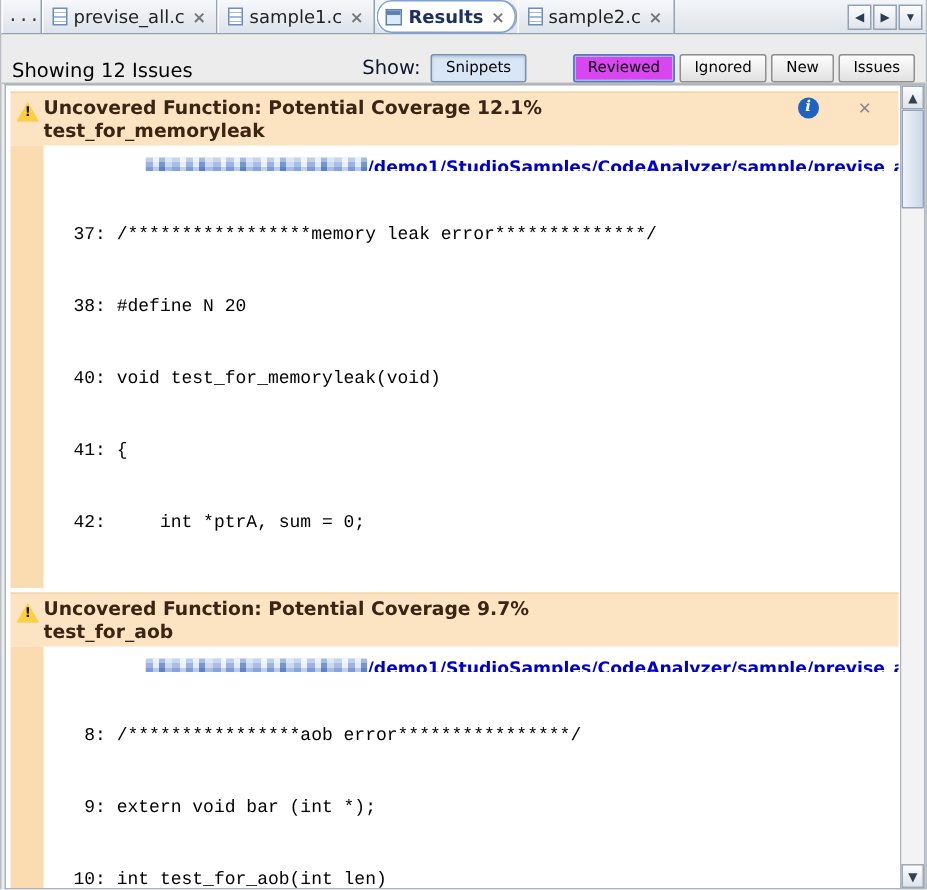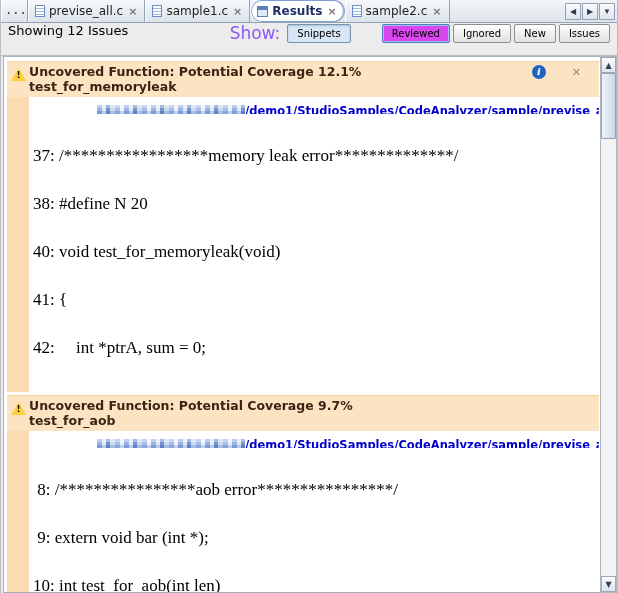--- a/index.html
+++ b/index.html
@@ -14,24 +14,24 @@
   .tab.overflow { padding:0 3px; max-width:27px; overflow:hidden; color:#333;font-family:Liberation Mono, monospace; }
   .tab.active { background:#ffffff; box-shadow:inset 0 0 0 1px #7ea2d8; font-weight:bold; color:#1d2f66;border-radius:11px; }
   .tab-close { font-size:11px; color:#777; font-weight:bold; padding:0 1px; line-height:1; }
   .file-icon { width:10px; height:12px; background:linear-gradient(#ffffff 0 2px,#e9f1fa 2px), linear-gradient(#fff,#fff); border:1px solid #6b8cc7; display:inline-block;
                background-image:repeating-linear-gradient(#ffffff 0 2px,#9fb9dd 2px 3px); }
   .results-icon { width:11px; height:11px; border:1px solid #5c82b5; display:inline-block; background:linear-gradient(#5c82b5 0 3px,#dce9f7 3px); }
   .tab-nav { margin-left:auto; display:flex; align-items:center; gap:1px; padding:0 2px; }
   .nav-btn { width:16px; height:17px; font-size:8px; color:#2e3c50; background:linear-gradient(#fbfcfe,#dfe5ec); border:1px solid #93a1b4; display:flex; align-items:center; justify-content:center; }
 
   
-  .toolbar { height:33px; background:#ececec; border-bottom:1px solid #bcbcbc; display:flex; align-items:flex-start; padding:0 7px;gap:44px; }
+  .toolbar { height:33px; background:#ececec; border-bottom:1px solid #bcbcbc; display:flex; align-items:flex-end; padding:0 7px;gap:44px; }
   .status-text { font-size:13px; color:#000; }
   .toolbar-right { margin-left:auto; display:flex; align-items:center; gap:3px; }
-  .show-label { font-size:17px; color:#8b5cf6; margin-right:4px; }
+  .show-label { font-size:13px; color:#0f172a; margin-right:4px; }
   .filter-btn { font-size:10px; color:#000; padding:3px 9px; border:1px solid #8f8f8f; border-radius:2px;
                 background:linear-gradient(#fefefe,#e1e1e1); font-family:inherit; }
   .filter-btn.toggled { background:#d8e6f5; border-color:#7a93ad; box-shadow:inset 0 1px 2px rgba(90,120,160,.35); }
   .filter-btn.toggled.focused { background:#d946ef; border-color:#4d7fbe; box-shadow:inset 0 0 0 1px #9cc0e8;margin-left:28px; }
   .group-join { margin-right:0; border-right-width:1px; }
 
   
   .main { flex:1; display:flex; min-height:0; }
   .content { flex:1; background:#ffffff; border:1px solid #a8b0ba; border-right:none; margin-left:2px; overflow:hidden; padding:4px 0 0 3px; }
   .vscroll { width:17px; background:#ececec; border:1px solid #aeb6c0; display:flex; flex-direction:column; }
@@ -53,21 +53,21 @@
 
   .card-body { display:flex; }
   .gutter { width:22px; flex:none; background:#fbdcb0; }
   .body-main { flex:1; min-width:0; padding-bottom:3px; overflow:hidden; }
   .link-line { padding:3px 0 1px 6px; height:17px; white-space:nowrap; overflow:hidden; }
   .path-link { font-size:11.5px; font-weight:bold; color:#0000cc; text-decoration:underline; }
   .blur { display:inline-block; height:12px; width:148px; margin-left:62px; margin-right:0; vertical-align:-2px; border-radius:1px;
           background:
             repeating-linear-gradient(0deg, rgba(255,255,255,.45) 0 3px, rgba(90,130,200,.28) 3px 6px, rgba(255,255,255,.15) 6px 9px),
             repeating-linear-gradient(90deg,#88a6dd 0 5px,#dde7f7 5px 9px,#5f83c4 9px 13px,#c3d4ef 13px 18px,#9ab3e2 18px 23px,#e8eefb 23px 27px); }
-  .code { font-family:Liberation Serif, serif; font-size:17px; line-height:16px; color:#000; white-space:pre; padding:2px 0 1px 4px; }
+  .code { font-family:Liberation Mono, monospace; font-size:12px; line-height:16px; color:#000; white-space:pre; padding:2px 0 1px 20px; }
 </style>
 </head>
 <body>
 
 <div class="app">
 
   <div class="tabbar">
     <div class="tab overflow">
       <span>...is</span>
     </div>

